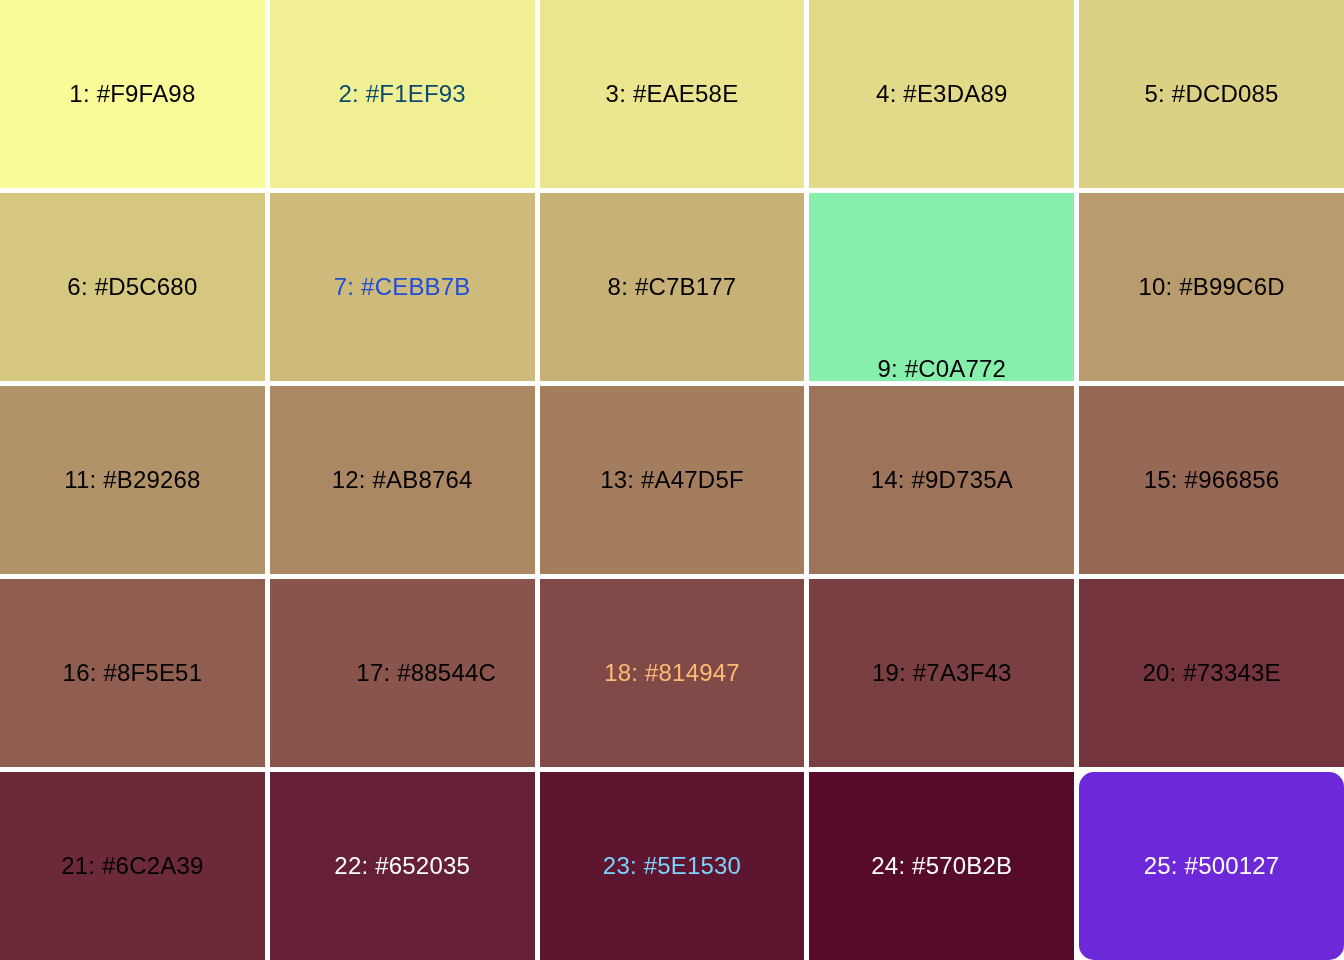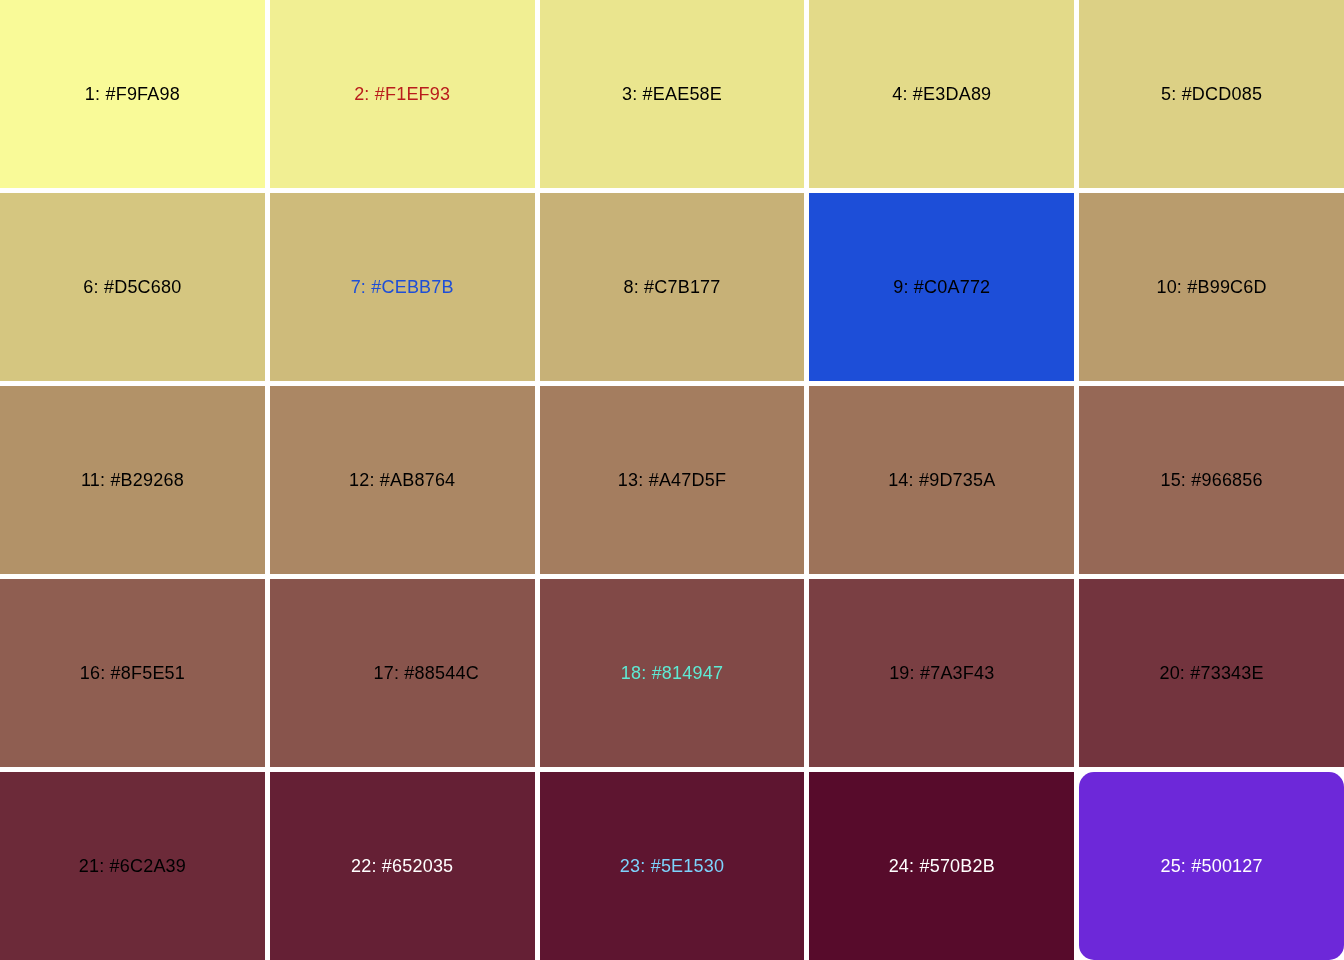--- a/index.html
+++ b/index.html
@@ -27,60 +27,60 @@
   }
   .swatch {
     position: relative;
     display: flex;
     align-items: center;
     justify-content: center;
     overflow: hidden;
   }
   .swatch-label {
     font-family: "Liberation Sans", sans-serif;
-    font-size: 18px;
+    font-size: 24px;
     font-weight: 400;
     letter-spacing: 0.2px;
     line-height: 1;
     white-space: nowrap;
     text-align: center;
     user-select: none;
   }
   .swatch.dark-text .swatch-label { color: #000000; }
   .swatch.light-text .swatch-label { color: #ffffff; }
 </style>
 </head>
 <body>
 
 <div id="palette-grid" style="grid-template-columns: repeat(5, 1fr); grid-template-rows: repeat(5, 1fr); gap: 5px; background: rgb(255, 255, 255);">
     <div class="swatch dark-text" style="background-color: rgb(249, 250, 152);">
       <span class="swatch-label" style="color: rgb(0, 0, 0);">1: #F9FA98</span>
     </div>
     <div class="swatch dark-text" style="background-color: rgb(241, 239, 147);">
-      <span class="swatch-label" style="color: #b91c1c;">2: #F1EF93</span>
+      <span class="swatch-label" style="color: #0c4a6e;">2: #F1EF93</span>
     </div>
     <div class="swatch dark-text" style="background-color: rgb(234, 229, 142);">
       <span class="swatch-label" style="color: rgb(0, 0, 0);">3: #EAE58E</span>
     </div>
     <div class="swatch dark-text" style="background-color: rgb(227, 218, 137);">
       <span class="swatch-label" style="color: rgb(0, 0, 0);">4: #E3DA89</span>
     </div>
     <div class="swatch dark-text" style="background-color: rgb(220, 208, 133);">
       <span class="swatch-label" style="color: rgb(0, 0, 0);">5: #DCD085</span>
     </div>
     <div class="swatch dark-text" style="background-color: rgb(213, 198, 128);">
       <span class="swatch-label" style="color: rgb(0, 0, 0);">6: #D5C680</span>
     </div>
     <div class="swatch dark-text" style="background-color: rgb(206, 187, 123);">
       <span class="swatch-label" style="color: #1d4ed8;">7: #CEBB7B</span>
     </div>
     <div class="swatch dark-text" style="background-color: rgb(199, 177, 119);">
       <span class="swatch-label" style="color: rgb(0, 0, 0);">8: #C7B177</span>
     </div>
-    <div class="swatch dark-text" style="background-color: #1d4ed8;">
+    <div class="swatch dark-text" style="background-color: #86efac; align-items: flex-end;">
       <span class="swatch-label" style="color: rgb(0, 0, 0);">9: #C0A772</span>
     </div>
     <div class="swatch dark-text" style="background-color: rgb(185, 156, 109);">
       <span class="swatch-label" style="color: rgb(0, 0, 0);">10: #B99C6D</span>
     </div>
     <div class="swatch dark-text" style="background-color: rgb(178, 146, 104);">
       <span class="swatch-label" style="color: rgb(0, 0, 0);">11: #B29268</span>
     </div>
     <div class="swatch dark-text" style="background-color: rgb(171, 135, 100);">
       <span class="swatch-label" style="color: rgb(0, 0, 0);">12: #AB8764</span>
@@ -94,21 +94,21 @@
     <div class="swatch dark-text" style="background-color: rgb(150, 104, 86);">
       <span class="swatch-label" style="color: rgb(0, 0, 0);">15: #966856</span>
     </div>
     <div class="swatch dark-text" style="background-color: rgb(143, 94, 81);">
       <span class="swatch-label" style="color: rgb(0, 0, 0);">16: #8F5E51</span>
     </div>
     <div class="swatch dark-text" style="background-color: rgb(136, 84, 76);">
       <span class="swatch-label" style="color: rgb(0, 0, 0); margin-left: 48px;">17: #88544C</span>
     </div>
     <div class="swatch dark-text" style="background-color: rgb(129, 73, 71);">
-      <span class="swatch-label" style="color: #5eead4;">18: #814947</span>
+      <span class="swatch-label" style="color: #fdba74;">18: #814947</span>
     </div>
     <div class="swatch dark-text" style="background-color: rgb(122, 63, 67);">
       <span class="swatch-label" style="color: rgb(0, 0, 0);">19: #7A3F43</span>
     </div>
     <div class="swatch dark-text" style="background-color: rgb(115, 52, 62);">
       <span class="swatch-label" style="color: rgb(0, 0, 0);">20: #73343E</span>
     </div>
     <div class="swatch dark-text" style="background-color: rgb(108, 42, 57);">
       <span class="swatch-label" style="color: rgb(0, 0, 0);">21: #6C2A39</span>
     </div>

